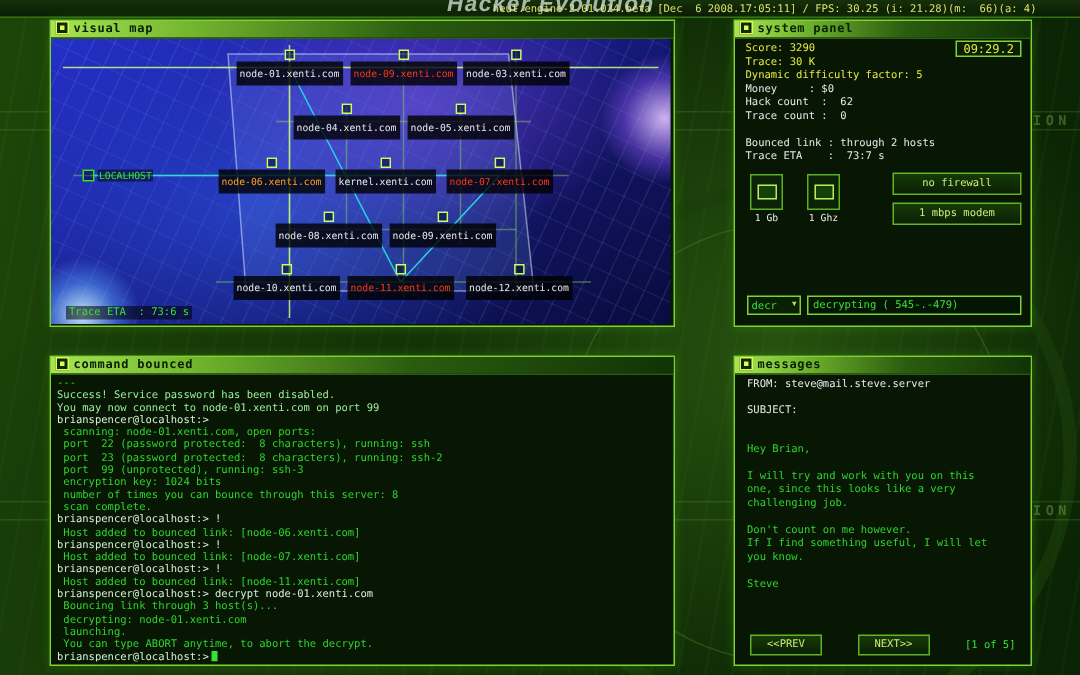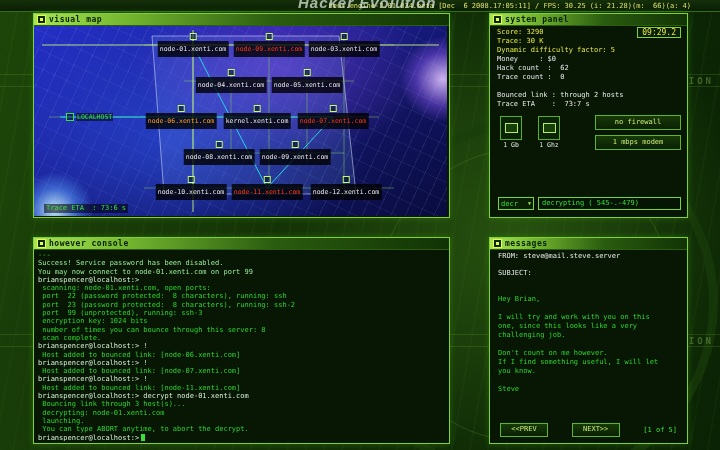--- a/index.html
+++ b/index.html
@@ -30,21 +30,21 @@
   #top-bar{position:absolute;top:0;left:0;right:0;height:11px;z-index:5;
     background:linear-gradient(#15300a,#0a1d04);border-bottom:1px solid #346e14;}
   #engine-text{position:absolute;right:29px;top:2px;font-size:7px;color:#dde26a;white-space:pre;}
   
   .panel{position:absolute;border:1px solid #7fd22f;background:#071704;z-index:10;
     box-shadow:0 0 7px rgba(70,170,25,0.35);}
   #visual-map-panel{left:33px;top:13px;width:415px;height:203px;}
   #system-panel{left:489px;top:13px;width:197px;height:203px;}
   #console-panel{left:33px;top:237px;width:415px;height:205px;}
   #messages-panel{left:489px;top:237px;width:197px;height:205px;}
-  .panel-title{height:11px;display:flex;align-items:center;gap:3px;padding:0 3px;
+  .panel-title{height:11px;display:flex;gap:3px;padding:0 3px;
     background:linear-gradient(90deg,#a8e455 0%,#74b72f 22%,#2a5c0f 58%,#113305 100%);
     border-bottom:1px solid #2c5c0f;}
   .panel-title .txt{font-size:8px;font-weight:bold;color:#072100;letter-spacing:0.5px;line-height:10px;}
   .ticon{width:7px;height:7px;border:1px solid #e2fa52;background:#0d2b02;
     display:flex;align-items:center;justify-content:center;box-sizing:content-box;}
   .ticon i{width:3px;height:3px;background:#e2fa52;display:block;}
   
   .map-area{position:relative;width:413px;height:190px;overflow:hidden;
     background:
       radial-gradient(circle 55px at 5% 97%, rgba(200,240,255,0.95), rgba(90,160,255,0.5) 40%, transparent 70%),
@@ -58,21 +58,21 @@
   .hbox{fill:rgba(130,170,255,0.14);stroke:rgba(230,240,255,0.5);stroke-width:1;}
   .grid line{stroke:rgba(140,220,80,0.45);stroke-width:1;}
   .bright line{stroke:rgba(205,255,125,0.85);stroke-width:1;}
   #bounce-lines polyline{fill:none;stroke:#22e4e4;stroke-width:1;opacity:0.9;}
   .map-node-layer{position:absolute;left:0;top:0;width:413px;height:190px;}
   .map-node{position:absolute;transform:translate(-50%,-50%);text-align:center;cursor:pointer;}
   .map-node .marker{display:block;margin:0 auto 1px;width:7px;height:7px;box-sizing:border-box;
     border:1px solid #c6ff6e;background:rgba(5,15,40,0.55);}
   .map-node .nlabel{display:block;background:rgba(0,0,0,0.8);padding:4px 2px;font-size:6.5px;
     line-height:8px;white-space:nowrap;}
-  .localhost{position:absolute;left:32px;top:91px;transform:translateY(-50%);
+  .localhost{position:absolute;left:21px;top:91px;transform:translateY(-50%);
     display:flex;align-items:center;gap:2px;}
   .localhost .marker{width:6px;height:6px;border:1px solid #3ae03a;background:rgba(0,0,0,0.4);}
   .localhost .llabel{font-size:6.5px;color:#3ae03a;background:rgba(0,0,0,0.5);padding:0 1px;line-height:8px;}
   #map-trace-eta{position:absolute;left:10px;bottom:3px;font-size:7px;color:#3ae03a;
     background:rgba(0,0,0,0.55);padding:0 2px;line-height:9px;white-space:pre;}
   
   .sys-stats{position:absolute;top:14px;left:7px;font-size:7px;line-height:9px;}
   .stat-line{white-space:pre;}
   .stat-line.yellow{color:#e9e93f;}
   .stat-line.white{color:#e9e9e9;}
@@ -263,21 +263,21 @@
     </div>
     <div class="decr-field">decrypting ( 545-.-479)</div>
   </div>
 </div>
 
 <div class="panel" id="console-panel">
   <div class="panel-title">
     <span class="ticon">
         <i></i>
       </span>
-    <span class="txt">however console</span>
+    <span class="txt">command bounced</span>
   </div>
   <div class="console-body">
     <div>
         <div class="cline out">---</div>
         <div class="cline sys">Success! Service password has been disabled.</div>
         <div class="cline sys">You may now connect to node-01.xenti.com on port 99</div>
         <div class="cline prompt">brianspencer@localhost:&gt;</div>
         <div class="cline out"> scanning: node-01.xenti.com, open ports:</div>
         <div class="cline out"> port  22 (password protected:  8 characters), running: ssh</div>
         <div class="cline out"> port  23 (password protected:  8 characters), running: ssh-2</div>

